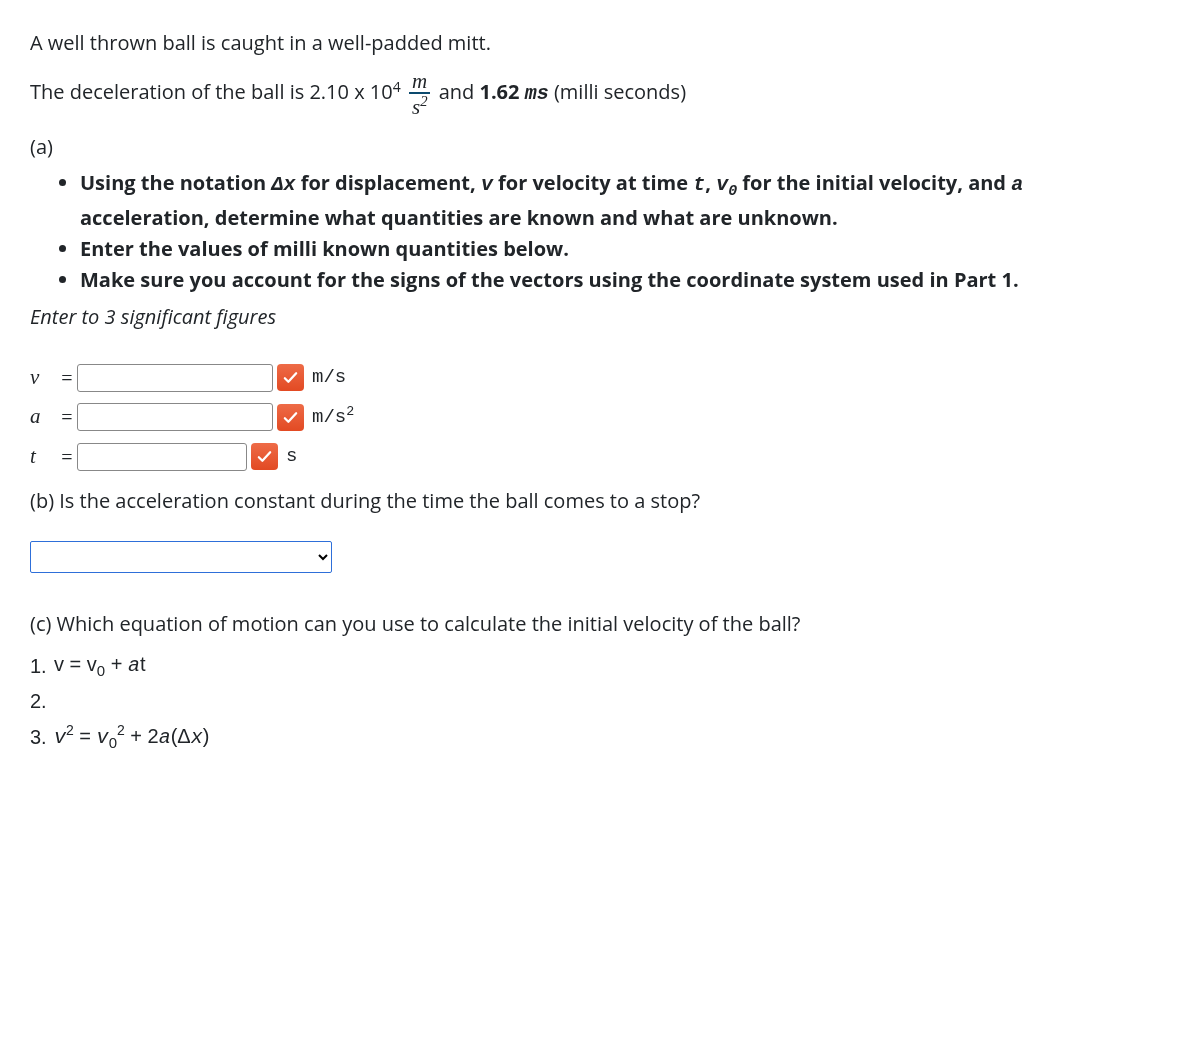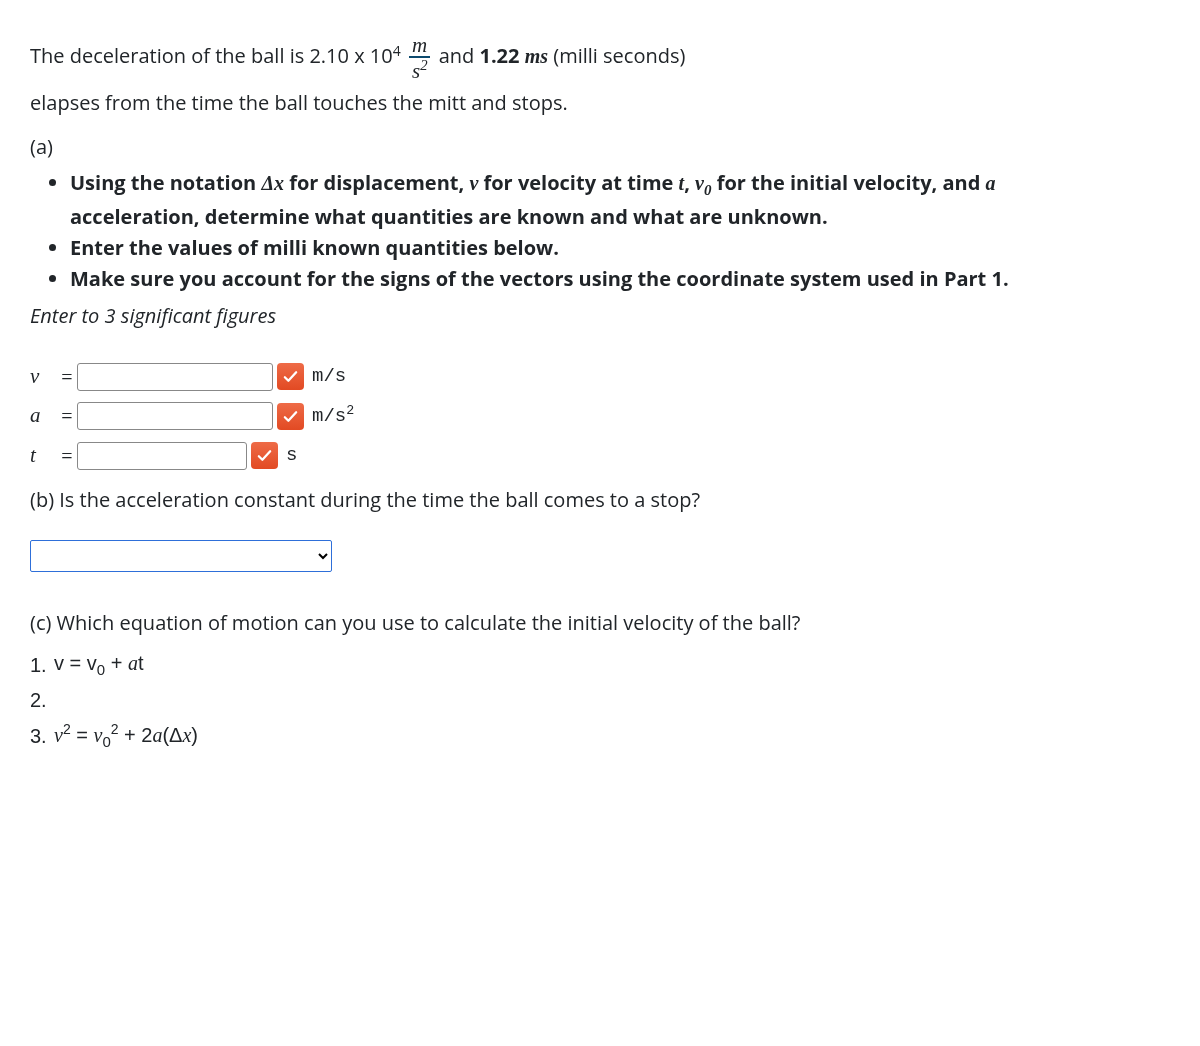--- a/index.html
+++ b/index.html
@@ -30,21 +30,21 @@
   .part-label {
     margin-top:14px;
     margin-bottom:6px;
   }
   ul.bullets {
     margin: 4px 0 8px 0;
     padding-left: 40px;
   }
   ul.bullets li {
     font-weight: 700;
-    margin: 2px 0;
+    margin: 2px 10px;
     line-height: 1.45;
   }
   .sig-fig {
     font-style: italic;
     margin: 8px 0 30px 0;
   }
   .input-row {
     display: flex;
     align-items: center;
     margin: 8px 0;
@@ -109,47 +109,47 @@
     margin-top:10px;
     font-family: -apple-system, Arial, sans-serif;
     font-size:20px;
   }
   .eq-list .row {
     display:flex;
     align-items:center;
     margin:4px 0;
   }
   .eq-num { width:24px; }
-  .mathit { font-style:italic;font-family:Liberation Serif, serif;text-align:center; }
+  .mathit { font-style:italic;font-family:Liberation Mono, monospace;text-align:center; }
   .small-frac {
     display:inline-block;
     vertical-align:middle;
     text-align:center;
     font-family:"Times New Roman",serif;
     line-height:1.0;
     margin:0 3px;
     font-size:20px;
   }
   .small-frac .n{display:block;padding:0 4px;}
   .small-frac .d{display:block;border-top:1.3px solid #212529;padding:0 4px;}
   .bold{font-weight:700;}
 </style>
 </head>
 <body>
 
 <div class="problem-intro">
-  <div style="margin-top:6px;">
+  <div>A well thrown ball is caught in a well-padded mitt.</div>
+  <div style="margin-top:12px;">
     <span>The deceleration of the ball is 2.10 x 10</span><sup>4</sup>
     <span class="inline-frac">
       <span class="num">m</span>
       <span class="den"><span>s</span><sup>2</sup></span>
     </span>
-    <span> and </span><span class="bold">1.22 </span><span class="bold mathit" style="font-style:italic;">ms</span><span> (milli seconds)</span>
-  </div>
-  <div style="margin-top:6px;">elapses from the time the ball touches the mitt and stops.</div>
+    <span> and </span><span class="bold">1.62 </span><span class="bold mathit" style="font-style:italic;">ms</span><span> (milli seconds)</span>
+  </div>
 </div>
 
 <div class="part-label">(a)</div>
 
 <ul class="bullets">
   <li>
     <span>Using the notation </span><span class="mathit">Δx</span><span> for displacement, </span><span class="mathit">v</span><span> for velocity at time </span><span class="mathit">t</span><span>, </span><span class="mathit"><span>v</span><sub>0</sub></span><span> for the initial velocity,  and </span><span class="mathit">a</span><span><br></span><span> acceleration, determine what quantities are known and what are unknown.</span>
   </li>
   <li>Enter the values of milli known quantities below.</li>
   <li>Make sure you account for the signs of  the vectors using the coordinate system used in Part 1.</li>

